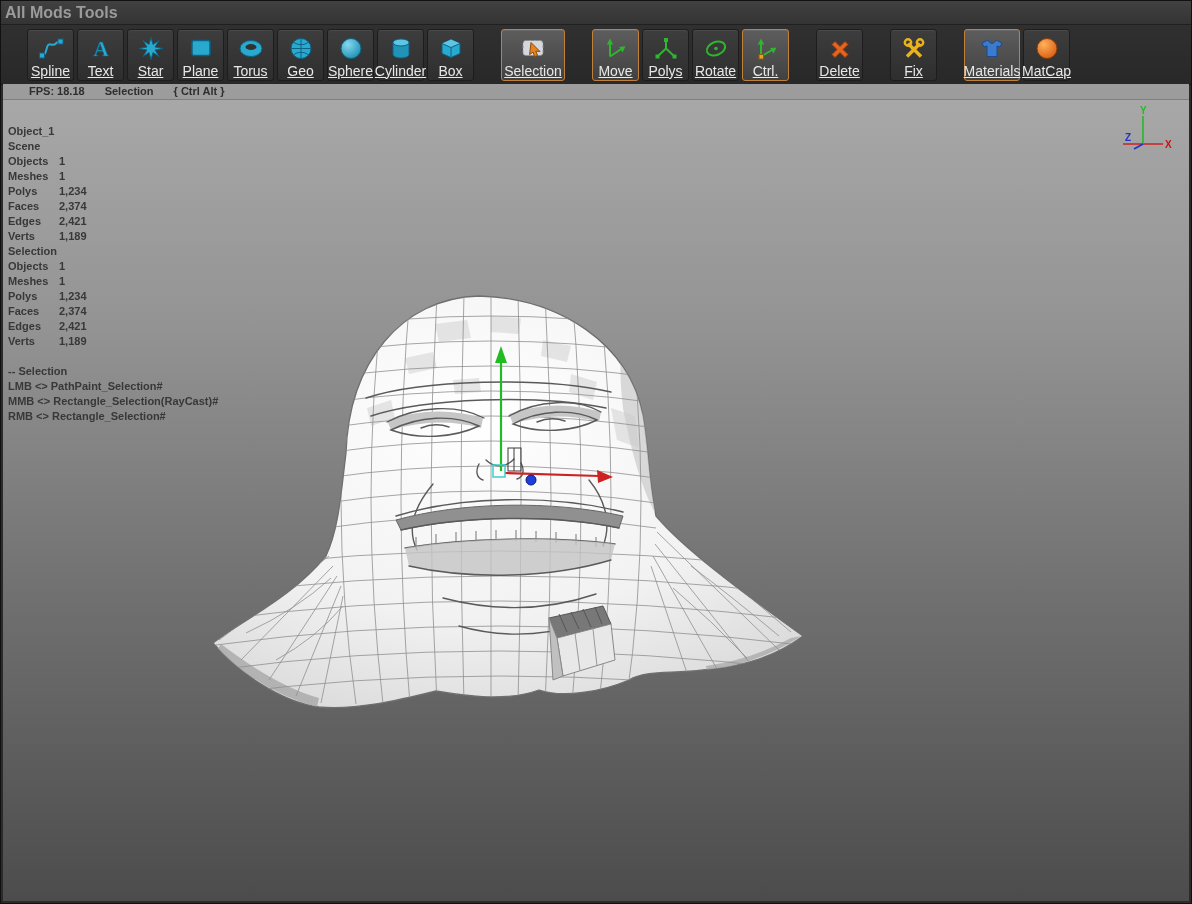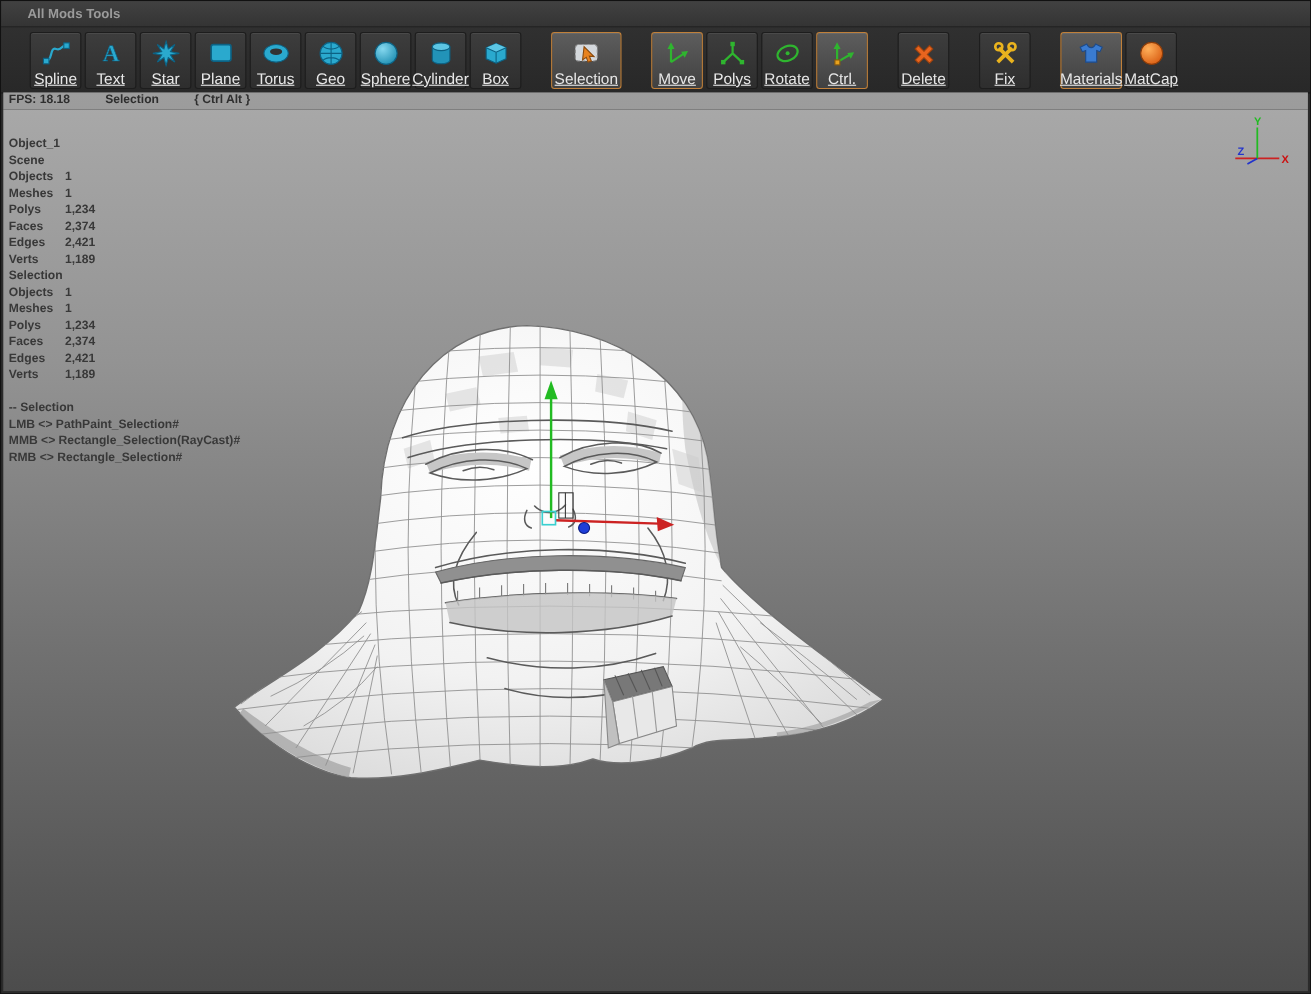--- a/index.html
+++ b/index.html
@@ -1,34 +1,34 @@
 <!DOCTYPE html>
 <html><head>
 <meta charset="utf-8">
 <style>
   html,body{margin:0;padding:0;background:#1d1d1d;font-family:"Liberation Sans",sans-serif;}
   .window{position:relative;width:1192px;height:904px;background:#2b2b2b;border:1px solid #111;box-sizing:border-box;overflow:hidden;}
   .titlebar{height:23px;background:linear-gradient(#414141,#343434);border-bottom:1px solid #202020;
-    color:#9b9b9b;font-size:12px;font-weight:bold;line-height:23px;padding-left:24px;}
+    color:#9b9b9b;font-size:16px;font-weight:bold;line-height:23px;padding-left:4px;}
   .toolbar{height:59px;background:linear-gradient(#303030,#282828);display:flex;align-items:center;
     padding-left:26px;gap:27px;border-bottom:1px solid #181818;}
   .tb-group{display:flex;gap:3px;}
   .tb-btn{width:47px;height:52px;background:linear-gradient(#3d3d3d,#2e2e2e);border:1px solid #1d1d1d;
     border-radius:3px;display:flex;flex-direction:column;align-items:center;justify-content:flex-end;
     padding:2px 1px 3px;box-sizing:border-box;cursor:pointer;box-shadow:inset 0 1px 0 rgba(255,255,255,.07);}
   .tb-btn.wide{width:64px;}
   .tb-btn.w56{width:56px;justify-content:space-between;}
   .tb-btn.active{border:1px solid #c0803a;background:linear-gradient(#5d5d5d,#414141);}
   .tb-icon{flex:1;display:flex;align-items:center;justify-content:center;}
   .tb-icon svg{width:26px;height:25px;}
   .tb-label{font-size:14px;color:#e8e8e8;line-height:11px;white-space:nowrap;text-decoration:underline;}
   .viewport{position:absolute;top:83px;left:2px;right:2px;bottom:2px;
     background:linear-gradient(180deg,#a9a9a9 0%,#939393 30%,#717171 62%,#4c4c4c 100%);}
   .status-strip{height:15px;background:rgba(0,0,0,0.07);border-bottom:1px solid rgba(0,0,0,0.18);
-    display:flex;gap:32px;padding-left:5px;font-size:11px;font-weight:bold;color:#2e2e2e;line-height:15px;}
+    display:flex;gap:20px;padding-left:26px;font-size:11px;font-weight:bold;color:#2e2e2e;line-height:15px;}
   .stats-panel{position:absolute;left:5px;top:40px;font-size:11px;font-weight:bold;color:#383838;line-height:15px;}
   .srow{display:flex;}
   .srow .lbl{width:51px;}
   .spacer{height:15px;}
   .axis-gizmo{position:absolute;right:14px;top:22px;}
   .mesh-svg{position:absolute;left:188px;top:204px;}
   .grid{stroke:#8f8f8f;stroke-width:.8;fill:none;}
   .feat{stroke:#5a5a5a;stroke-width:1.4;fill:none;stroke-linecap:round;}
   .shade{fill:#d2d2d2;opacity:.55;stroke:none;}
 </style>

